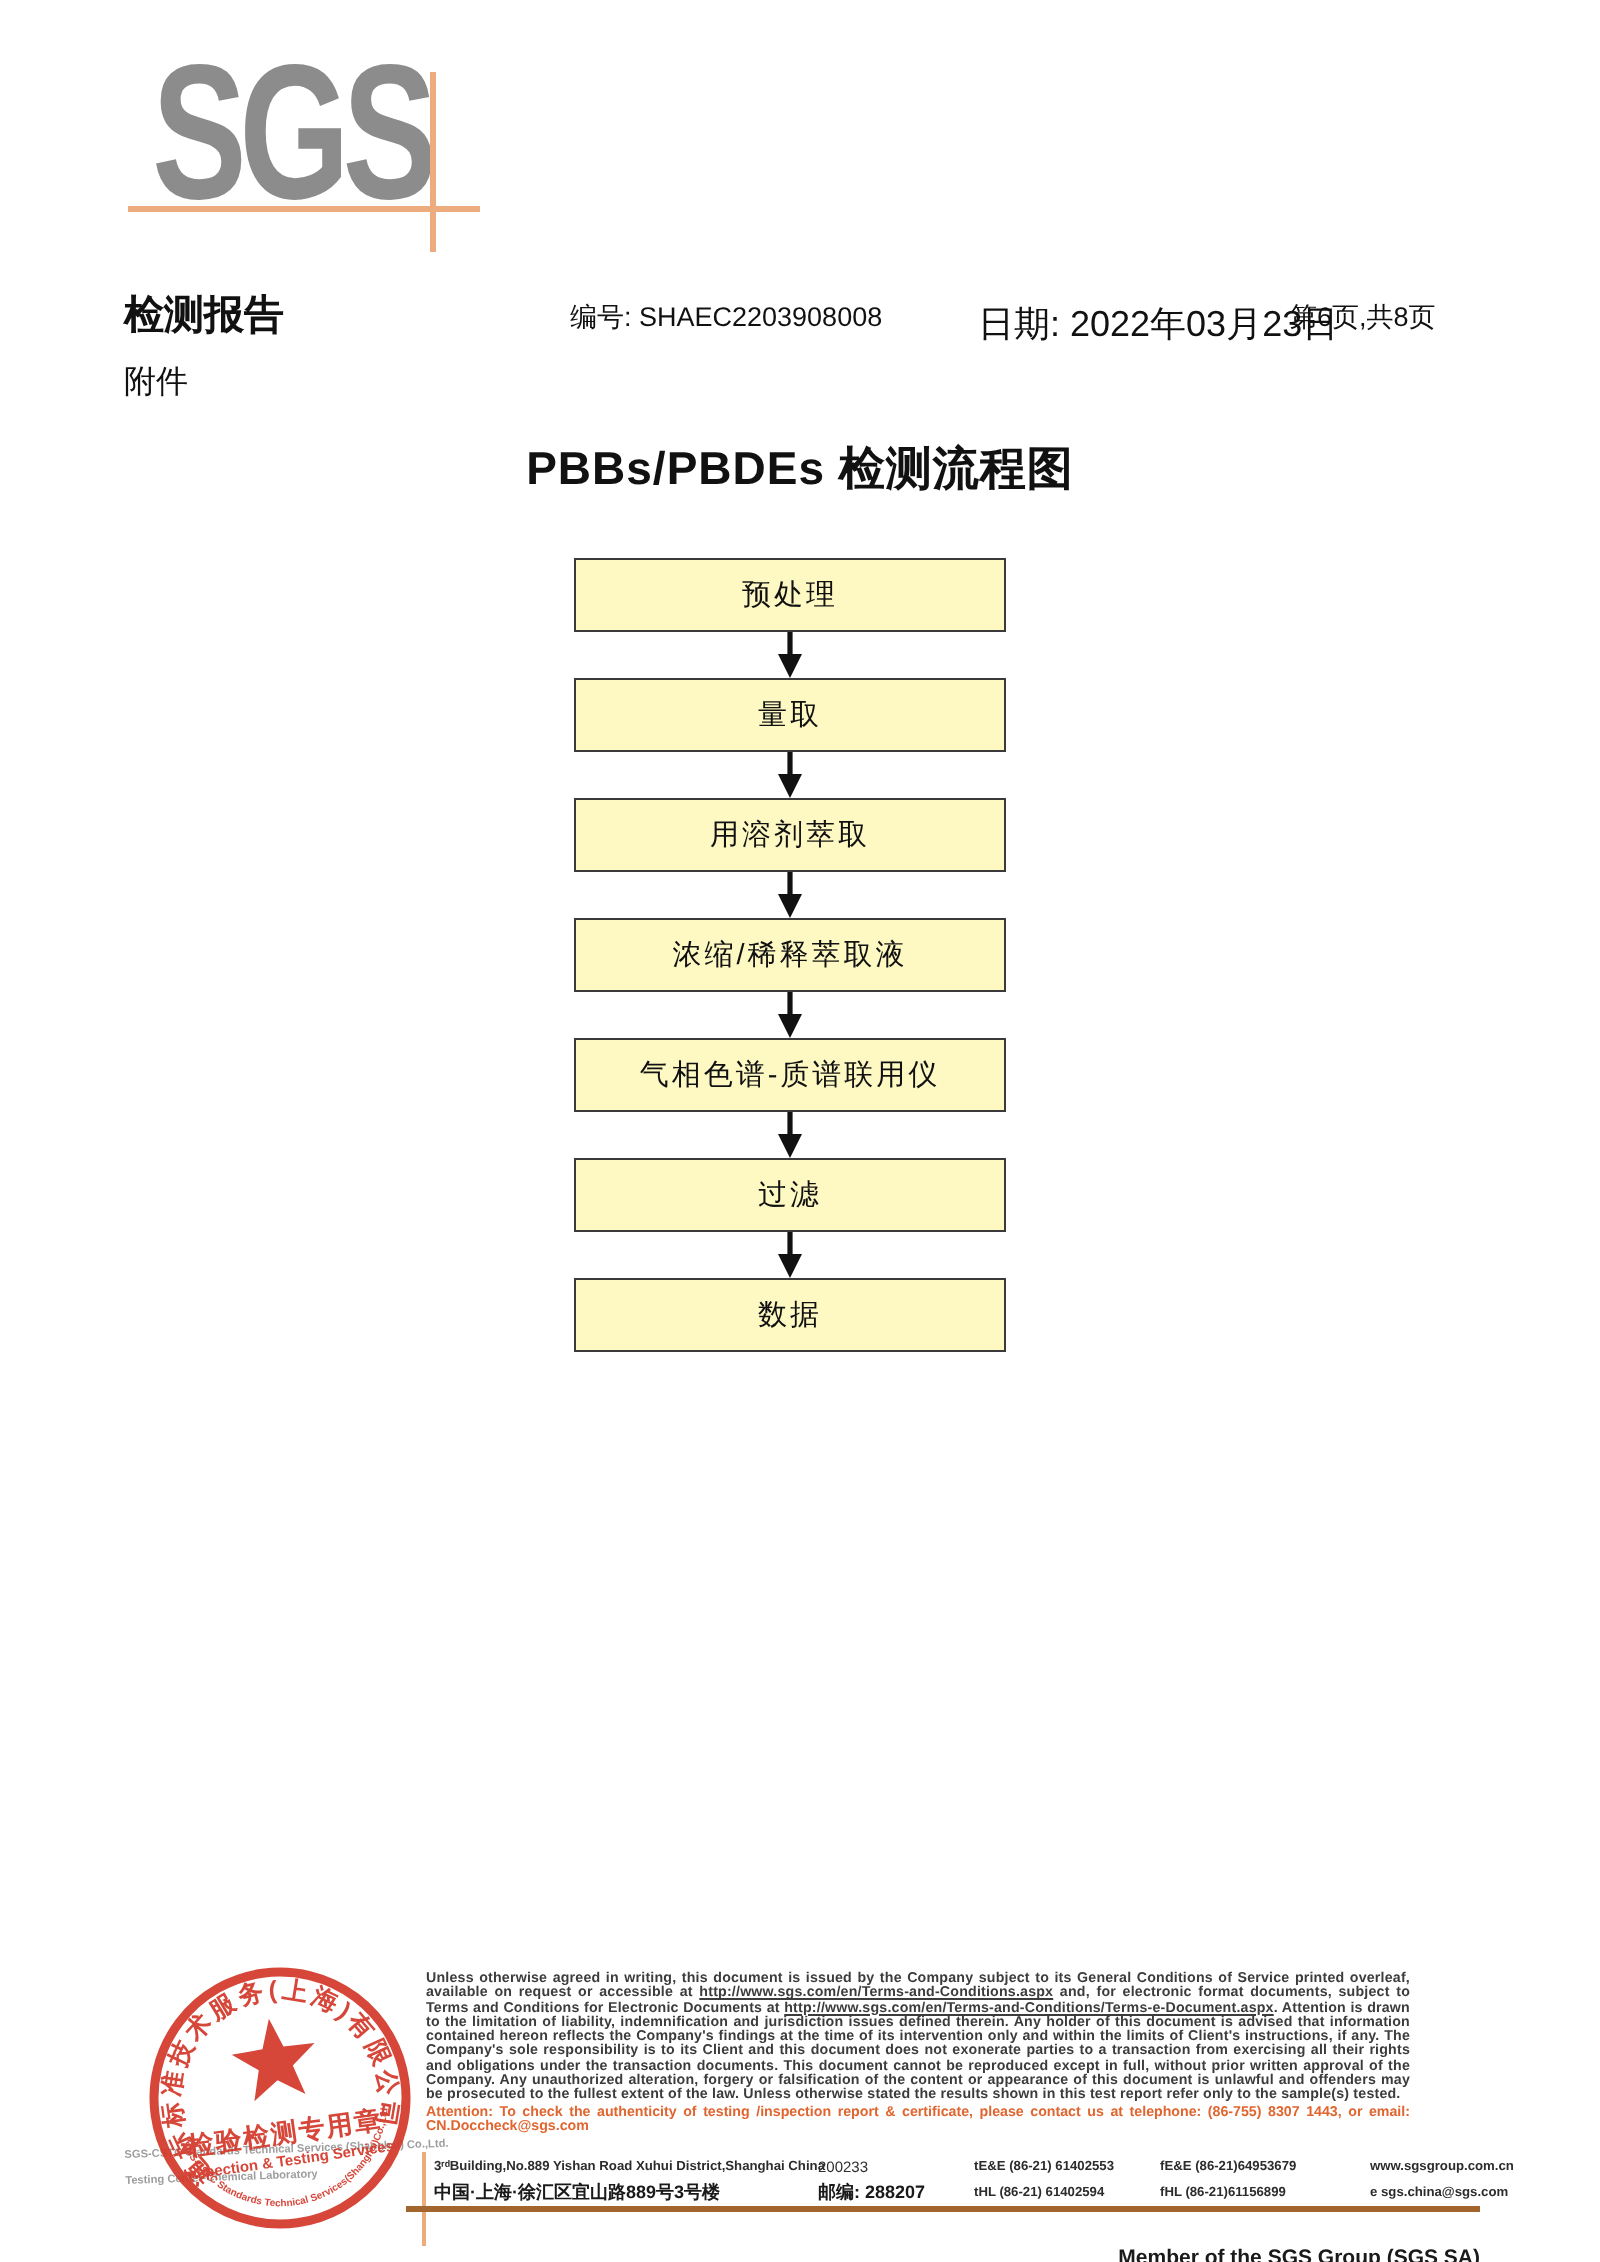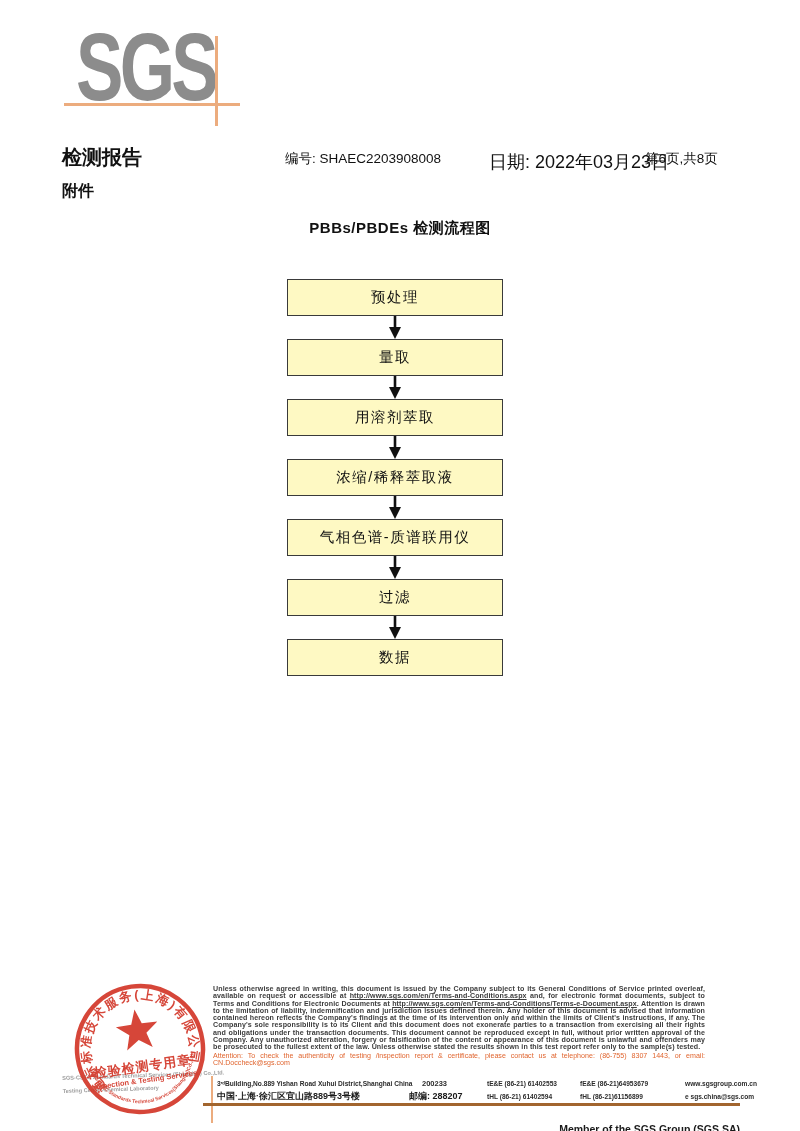--- a/index.html
+++ b/index.html
@@ -11,47 +11,47 @@
              font-size:96px;line-height:74px;letter-spacing:-5px;
              transform:scaleX(0.74);transform-origin:left top;}
   .logo-hline{position:absolute;left:64px;top:103px;width:176px;height:3px;background:#ecac7e;}
   .logo-vline{position:absolute;left:215px;top:36px;width:3px;height:90px;background:#ecac7e;}
 
   
   .report-title{position:absolute;left:62px;top:144px;font-size:20px;font-weight:bold;}
   .report-no{position:absolute;left:285px;top:150px;font-size:13.5px;}
   .report-date{position:absolute;left:489px;top:150px;font-size:18px;}
   .report-pages{position:absolute;left:645px;top:150px;font-size:13.5px;}
-  .attachment{position:absolute;left:62px;top:181px;font-size:16px;font-weight:bold;}
+  .attachment{position:absolute;left:62px;top:181px;font-size:16px;font-weight:normal;}
 
   
   .flow-title{position:absolute;left:0;top:219px;width:100%;text-align:center;
-              font-size:15px;font-weight:bold;letter-spacing:0.5px;}
+              font-size:23px;font-weight:bold;letter-spacing:0.5px;}
   .flowchart{position:absolute;left:287px;top:279px;width:216px;}
   .flow-step{display:block;}
   .flow-box{height:37px;border:1.5px solid #3a3a3a;box-sizing:border-box;background:#fef9c3;
             display:flex;align-items:center;justify-content:center;
             font-size:14.5px;letter-spacing:1.5px;color:#111;}
   .flow-arrow{height:23px;display:flex;align-items:center;justify-content:center;}
   .flow-step:last-child .flow-arrow{display:none;}
 
   
   .footer-text{position:absolute;left:213px;top:986px;width:492px;}
   .disclaimer{font-size:7.1px;line-height:7.3px;text-align:justify;color:#3c3c3c;
               font-weight:bold;letter-spacing:0.1px;margin:0;}
   .disclaimer .u{text-decoration:underline;}
   .attention{font-size:7.1px;line-height:7.4px;text-align:justify;color:#e0652f;
-             font-weight:normal;margin:1px 0 0 0;}
+             font-weight:bold;margin:1px 0 0 0;}
 
   
   .addr{position:absolute;left:217px;top:1077px;width:540px;}
   .addr-row{display:grid;grid-template-columns:192px 78px 93px 105px auto;
             align-items:center;height:13px;white-space:nowrap;}
   .addr .sm{font-size:6.6px;font-weight:bold;color:#2c2c2c;}
-  .addr .md{font-size:7.5px;font-weight:bold;color:#2c2c2c;padding-left:13px;}
+  .addr .md{font-size:7.5px;font-weight:normal;color:#2c2c2c;}
   .addr .lg{font-size:9px;font-weight:bold;color:#1a1a1a;}
 
   .footer-vline{position:absolute;left:211px;top:1076px;width:2px;height:47px;background:#ecac7e;}
   .footer-rule{position:absolute;left:203px;top:1103px;width:537px;height:3px;background:#a2652e;}
   .member{position:absolute;left:440px;top:1110px;width:300px;text-align:right;
           font-size:10.5px;font-weight:bold;color:#1a1a1a;margin-top:13px;}
 
   .company-lines{position:absolute;left:62px;top:1072px;color:#9e9e9e;
                  transform:rotate(-2deg);transform-origin:left top;}
   .company-lines div{font-size:5.6px;line-height:13px;font-weight:bold;white-space:nowrap;}

